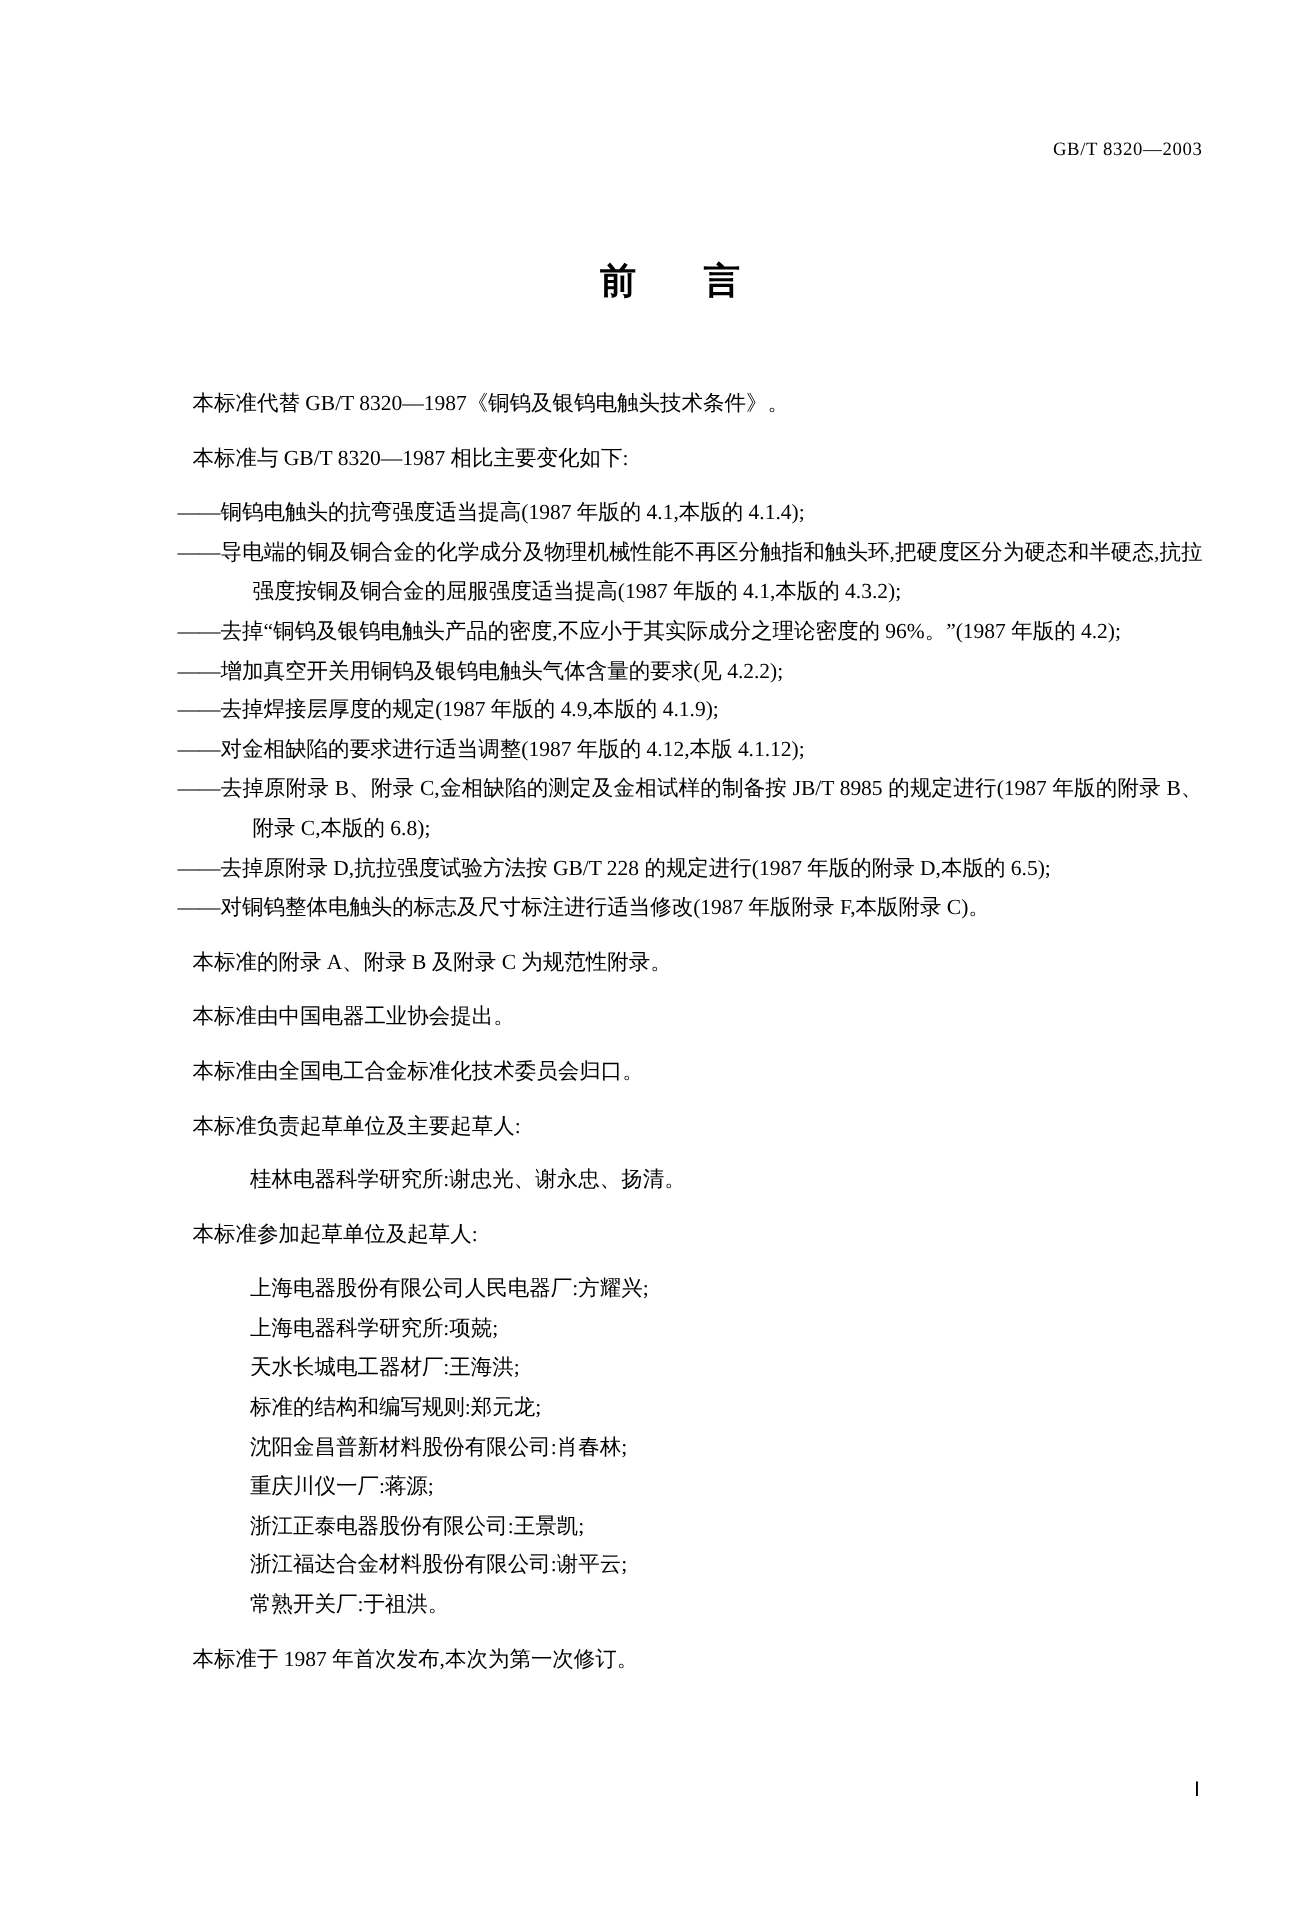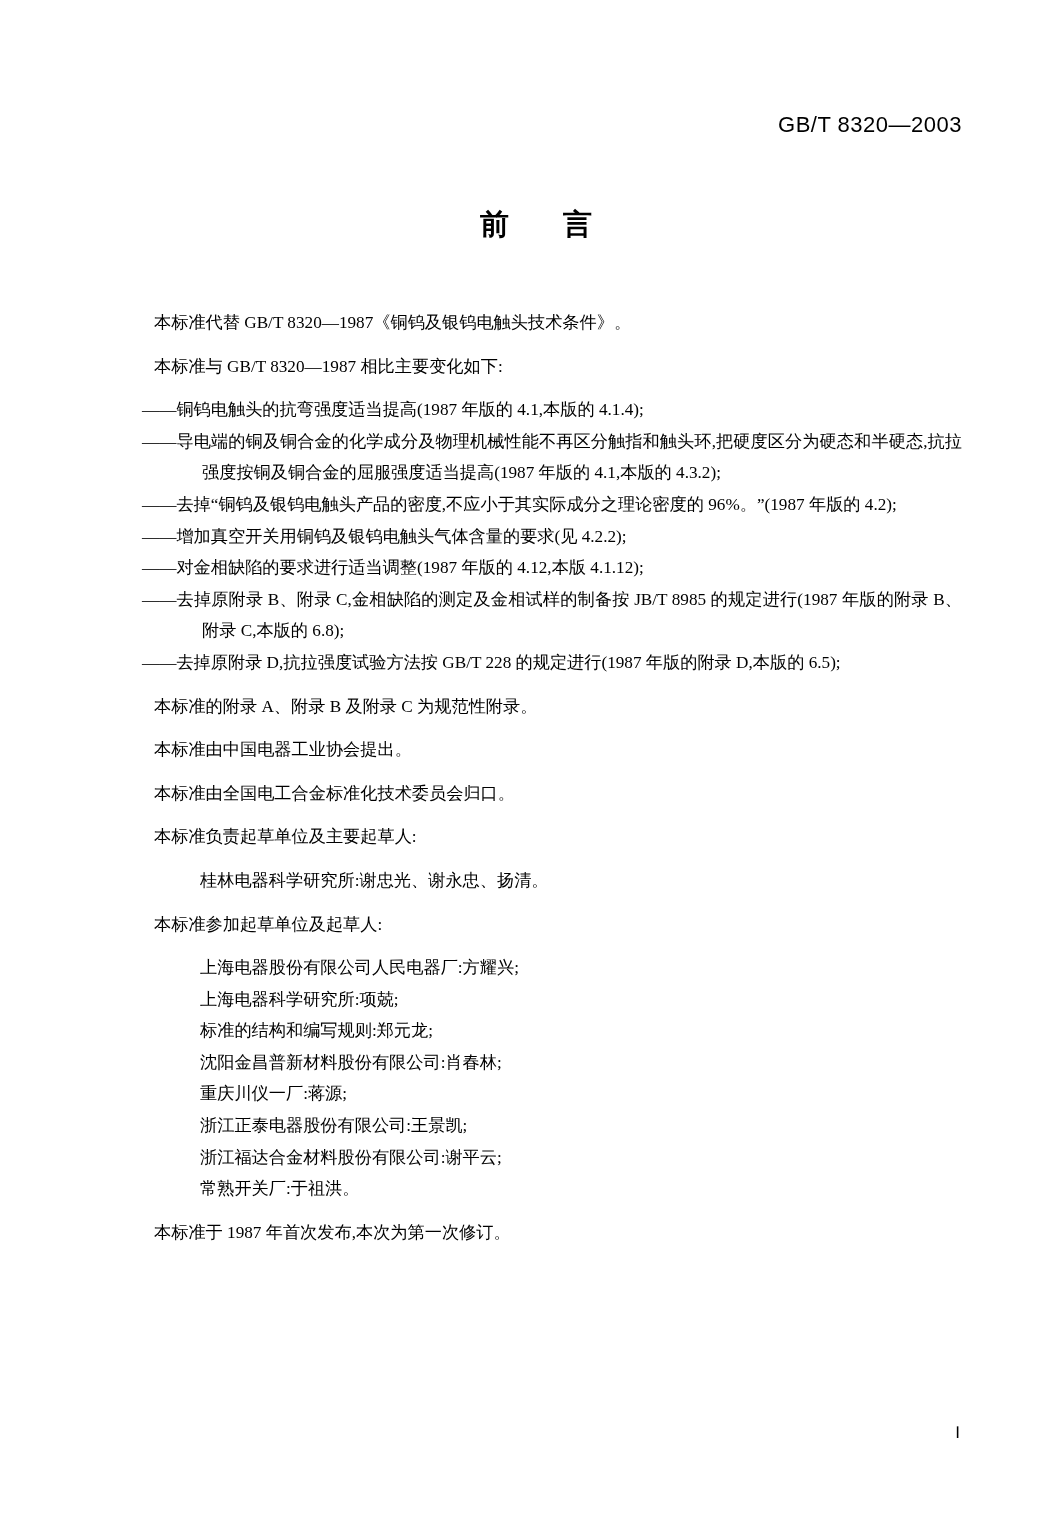--- a/index.html
+++ b/index.html
@@ -18,23 +18,23 @@
   .page {
     position: absolute;
     left: 0; top: 0;
     width: 1046px;
     height: 1528px;
   }
   .header-std {
     position: absolute;
     right: 84px;
     top: 112px;
-    font-size: 22px;
+    font-size: 15px;
     letter-spacing: 0.5px;
-    font-family: Liberation Sans, sans-serif;
+    font-family: Liberation Serif, serif;
     white-space: nowrap;
   }
   .doc-title {
     position: absolute;
     left: 0;
     top: 205px;
     width: 1046px;
     text-align: center;
     font-size: 29px;
     font-weight: bold;
@@ -86,35 +86,38 @@
 
   <div class="body-block">
 
     <p class="para">本标准代替 GB/T 8320—1987《铜钨及银钨电触头技术条件》。</p>
     <p class="para">本标准与 GB/T 8320—1987 相比主要变化如下:</p>
 
     <p class="dash-item">——铜钨电触头的抗弯强度适当提高(1987 年版的 4.1,本版的 4.1.4);</p>
     <p class="dash-item">——导电端的铜及铜合金的化学成分及物理机械性能不再区分触指和触头环,把硬度区分为硬态和半硬态,抗拉强度按铜及铜合金的屈服强度适当提高(1987 年版的 4.1,本版的 4.3.2);</p>
     <p class="dash-item">——去掉“铜钨及银钨电触头产品的密度,不应小于其实际成分之理论密度的 96%。”(1987 年版的 4.2);</p>
     <p class="dash-item">——增加真空开关用铜钨及银钨电触头气体含量的要求(见 4.2.2);</p>
+    <p class="dash-item">——去掉焊接层厚度的规定(1987 年版的 4.9,本版的 4.1.9);</p>
     <p class="dash-item">——对金相缺陷的要求进行适当调整(1987 年版的 4.12,本版 4.1.12);</p>
     <p class="dash-item">——去掉原附录 B、附录 C,金相缺陷的测定及金相试样的制备按 JB/T 8985 的规定进行(1987 年版的附录 B、附录 C,本版的 6.8);</p>
     <p class="dash-item">——去掉原附录 D,抗拉强度试验方法按 GB/T 228 的规定进行(1987 年版的附录 D,本版的 6.5);</p>
+    <p class="dash-item">——对铜钨整体电触头的标志及尺寸标注进行适当修改(1987 年版附录 F,本版附录 C)。</p>
 
     <p class="para">本标准的附录 A、附录 B 及附录 C 为规范性附录。</p>
     <p class="para">本标准由中国电器工业协会提出。</p>
     <p class="para">本标准由全国电工合金标准化技术委员会归口。</p>
     <p class="para">本标准负责起草单位及主要起草人:</p>
 
     <p class="indent-item">桂林电器科学研究所:谢忠光、谢永忠、扬清。</p>
 
     <p class="para">本标准参加起草单位及起草人:</p>
 
     <p class="indent-item">上海电器股份有限公司人民电器厂:方耀兴;</p>
     <p class="indent-item">上海电器科学研究所:项兢;</p>
+    <p class="indent-item">天水长城电工器材厂:王海洪;</p>
     <p class="indent-item">标准的结构和编写规则:郑元龙;</p>
     <p class="indent-item">沈阳金昌普新材料股份有限公司:肖春林;</p>
     <p class="indent-item">重庆川仪一厂:蒋源;</p>
     <p class="indent-item">浙江正泰电器股份有限公司:王景凯;</p>
     <p class="indent-item">浙江福达合金材料股份有限公司:谢平云;</p>
     <p class="indent-item">常熟开关厂:于祖洪。</p>
 
     <p class="para">本标准于 1987 年首次发布,本次为第一次修订。</p>
 
   </div>

